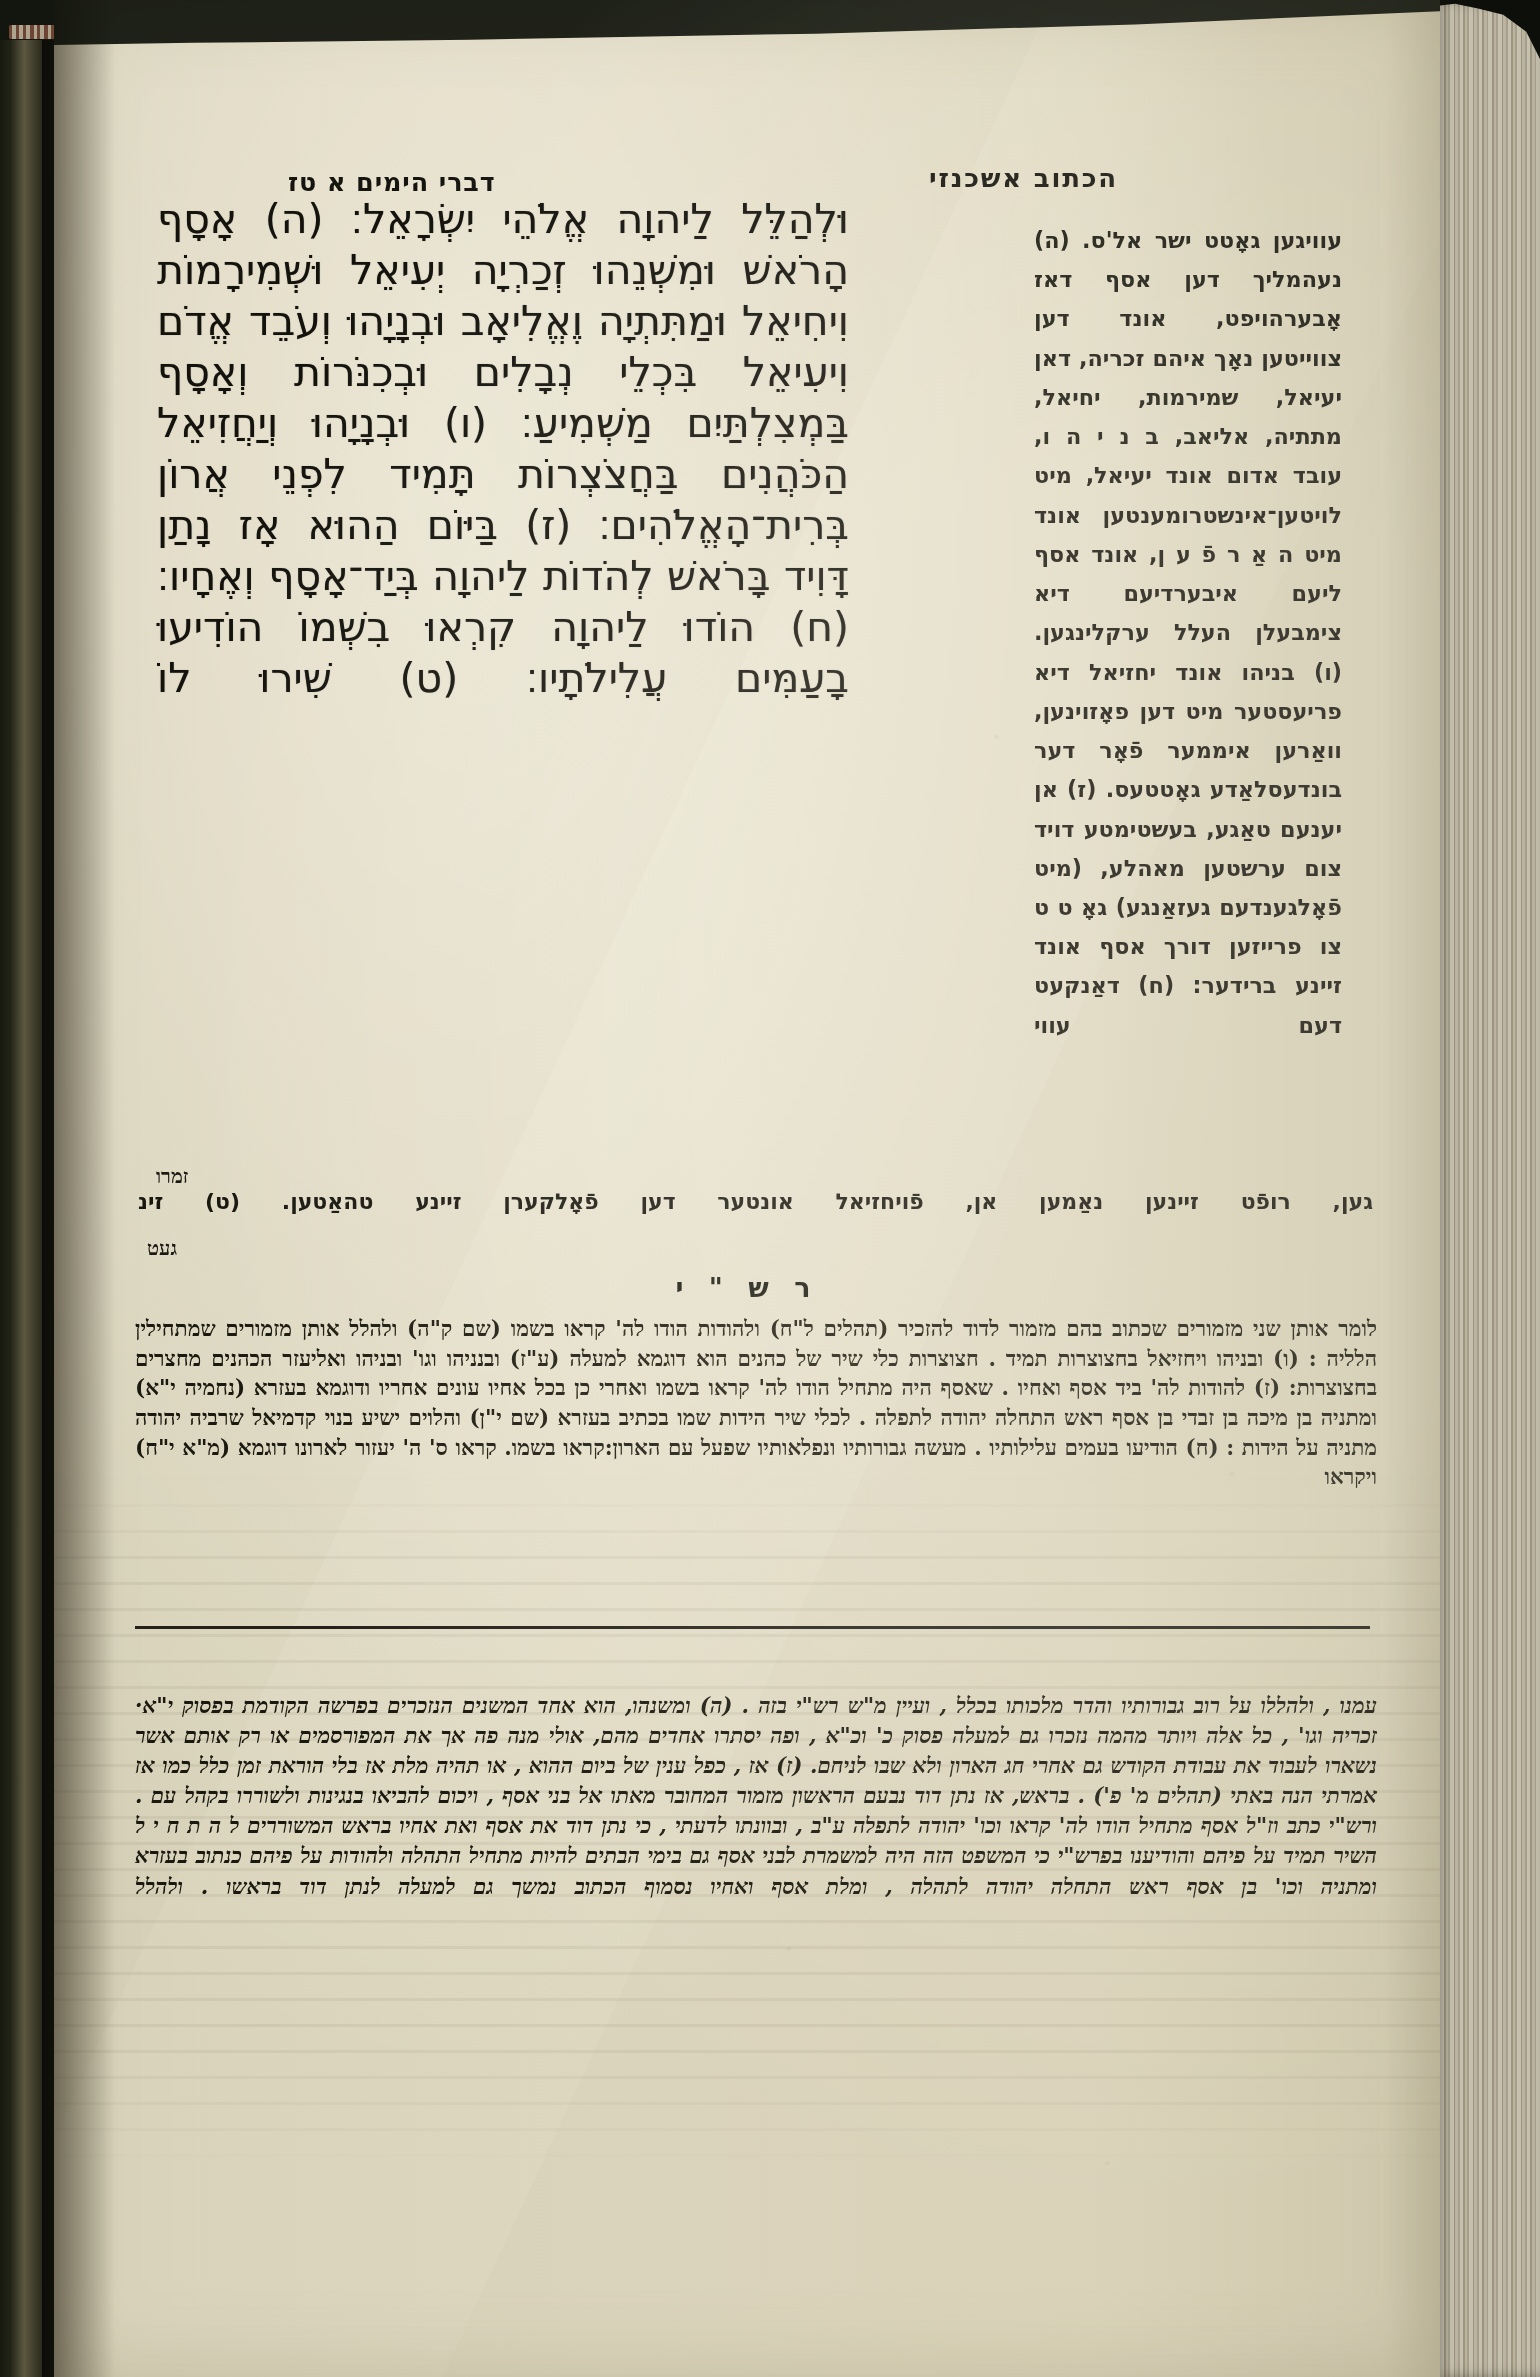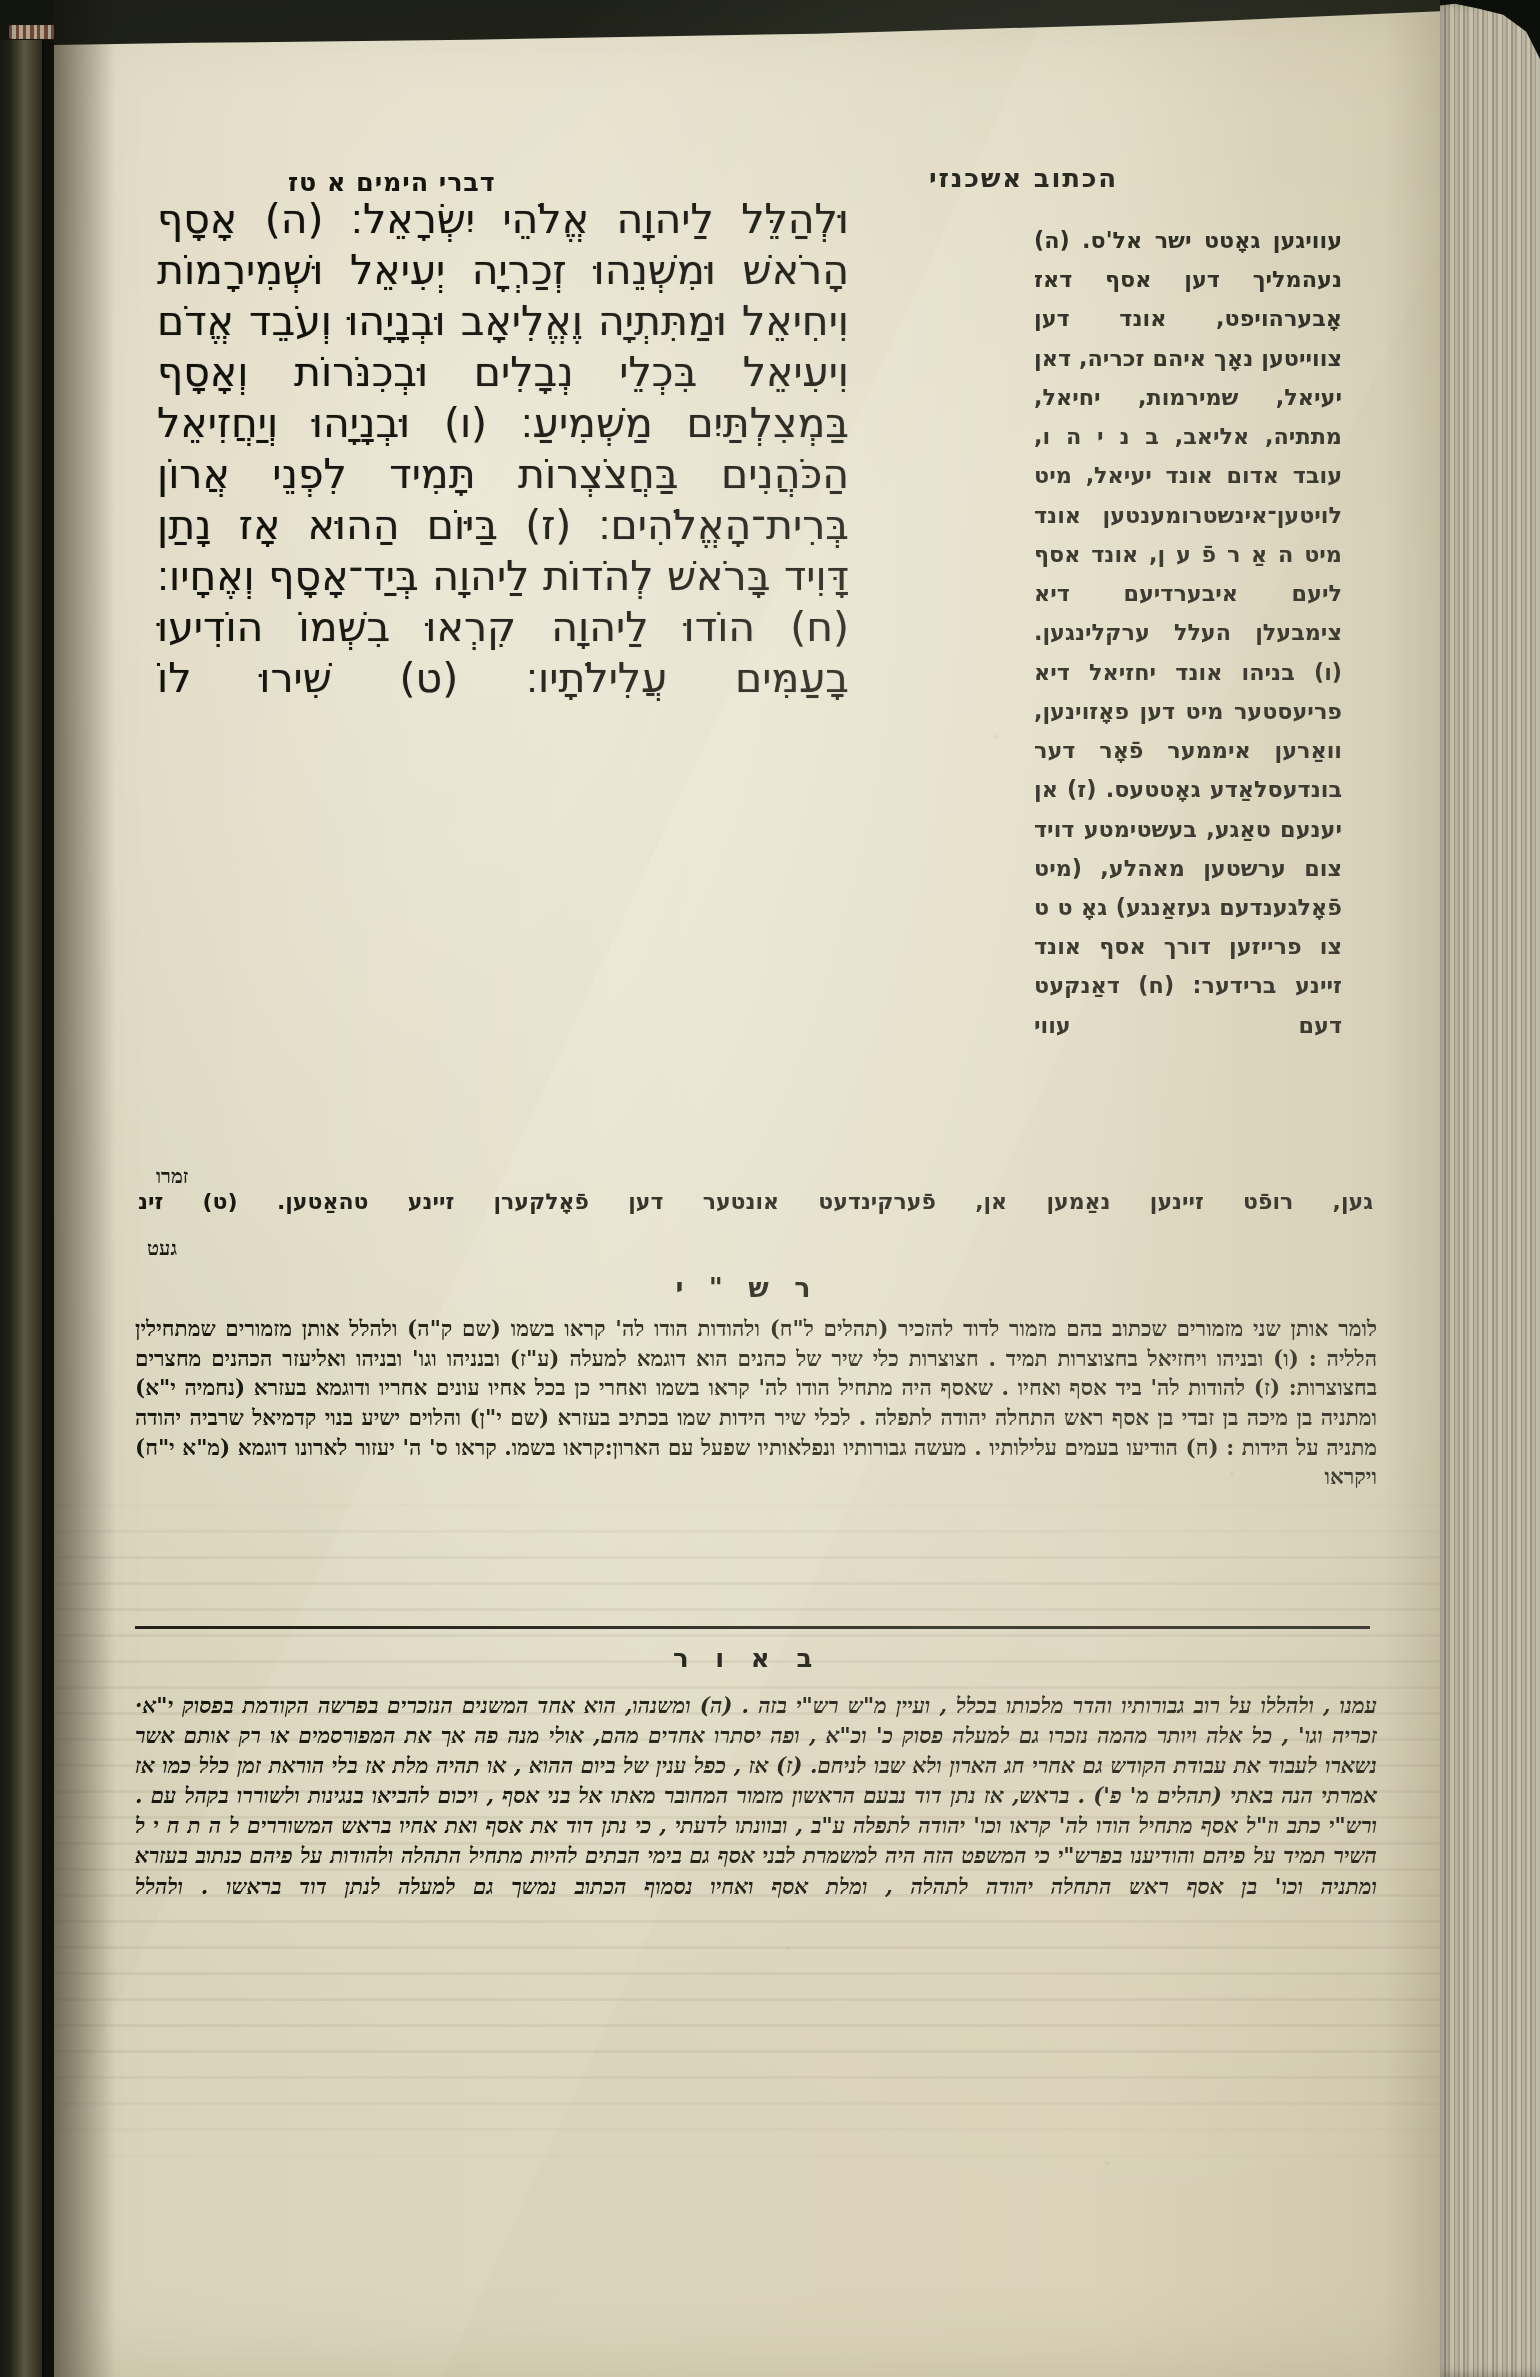--- a/index.html
+++ b/index.html
@@ -191,31 +191,30 @@
 
       <div class="heads">
         <div class="head-right">הכתוב אשכנזי</div>
         <div class="head-left">דברי הימים א טז</div>
       </div>
 
       <div class="scripture">וּלְהַלֵּל לַיהוָה אֱלֹהֵי יִשְׂרָאֵל׃ (ה) אָסָף הָרֹאשׁ וּמִשְׁנֵהוּ זְכַרְיָה יְעִיאֵל וּשְׁמִירָמוֹת וִיחִיאֵל וּמַתִּתְיָה וֶאֱלִיאָב וּבְנָיָהוּ וְעֹבֵד אֱדֹם וִיעִיאֵל בִּכְלֵי נְבָלִים וּבְכִנֹּרוֹת וְאָסָף בַּמְצִלְתַּיִם מַשְׁמִיעַ׃ (ו) וּבְנָיָהוּ וְיַחֲזִיאֵל הַכֹּהֲנִים בַּחֲצֹצְרוֹת תָּמִיד לִפְנֵי אֲרוֹן בְּרִית־הָאֱלֹהִים׃ (ז) בַּיּוֹם הַהוּא אָז נָתַן דָּוִיד בָּרֹאשׁ לְהֹדוֹת לַיהוָה בְּיַד־אָסָף וְאֶחָיו׃ (ח) הוֹדוּ לַיהוָה קִרְאוּ בִשְׁמוֹ הוֹדִיעוּ בָעַמִּים עֲלִילֹתָיו׃ (ט) שִׁירוּ לוֹ</div>
 
       <div class="targum">עוו‌יגען גאָטט ישר אל'ס. (ה) נעהמליך דען אסף דאז אָבערהויפט, אונד דען צוויי‌טען נאָך איהם זכריה, דאן יעיאל, שמירמות, יחיאל, מתתיה, אליאב, ב נ י ה ו, עובד אדום אונד יעיאל, מיט לויטען־אינשטרומענטען אונד מיט ה אַ ר פֿ ע ן, אונד אסף ליעם איבערדיעם דיא צימבעלן העלל ערקלינגען. (ו) בניהו אונד יחזיאל דיא פריעסטער מיט דען פאָזוי‌נען, וואַרען איממער פֿאָר דער בונדעסלאַדע גאָטטעס. (ז) אן יענעם טאַגע, בע‌שטימטע דויד צום ערשטען מאהלע, (מיט פֿאָלגענדעם גע‌זאַנגע) גאָ ט ט צו פרייזען דורך אסף אונד זיינע ברי‌דער: (ח) דאַנקעט דעם עווי‌</div>
 
-      <div class="targum-wide">גען, רופֿט זיינען נאַמען אן, פֿערקינדעט אונטער דען פֿאָלקערן זיינע טהאַטען. (ט) זינ‌</div>
+      <div class="targum-wide">גען, רופֿט זיינען נאַמען אן, פֿויחזיאל אונטער דען פֿאָלקערן זיינע טהאַטען. (ט) זינ‌</div>
 
       <div class="catch catch-a">זמרו</div>
       <div class="catch catch-b">געט</div>
 
       <div class="rashi-title">ר ש " י</div>
       <div class="rashi">לומר אותן שני מזמורים שכתוב בהם מזמור לדוד להזכיר (תהלים ל"ח) ולהודות הודו לה' קראו בשמו (שם ק"ה) ולהלל אותן מזמורים שמתחילין הלליה : (ו) ובניהו ויחזיאל בחצוצרות תמיד . חצוצרות כלי שיר של כהנים הוא דוגמא למעלה (ע"ז) ובנניהו וגו' ובניהו ואליעזר הכהנים מחצרים בחצוצרות: (ז) להודות לה' ביד אסף ואחיו . שאסף היה מתחיל הודו לה' קראו בשמו ואחרי כן בכל אחיו עונים אחריו ודוגמא בעזרא (נחמיה י"א) ומתניה בן מיכה בן זבדי בן אסף ראש התחלה יהודה לתפלה . לכלי שיר הידות שמו בכתיב בעזרא (שם י"ן) והלוים ישיע בנוי קדמיאל שרביה יהודה מתניה על הידות : (ח) הודיעו בעמים עלילותיו . מעשה גבורותיו ונפלאותיו שפעל עם הארון:קראו בשמו. קראו ס' ה' יעזור לארונו דוגמא (מ"א י"ח) ויקראו</div>
 
       <div class="rule"></div>
 
-      <div class="beur-title">ב א ו ר</div>
       <div class="beur">עמנו , ולהללו על רוב גבורותיו והדר מלכותו בכלל , ועיין מ"ש רש"י בזה . (ה) ומשנהו, הוא אחד המשנים הנזכרים בפרשה הקודמת בפסוק י"א· זכריה וגו' , כל אלה ויותר מהמה נזכרו גם למעלה פסוק כ' וכ"א , ופה יסתרו אחדים מהם, אולי מנה פה אך את המפורסמים או רק אותם אשר נשארו לעבוד את עבודת הקודש גם אחרי חג הארון ולא שבו לניחם. (ז) אז , כפל ענין של ביום ההוא , או תהיה מלת אז בלי הוראת זמן כלל כמו אז אמרתי הנה באתי (תהלים מ' פ') . בראש, אז נתן דוד נבעם הראשון מזמור המחובר מאתו אל בני אסף , ויכום להביאו בנגינות ולשוררו בקהל עם . ורש"י כתב וז"ל אסף מתחיל הודו לה' קראו וכו' יהודה לתפלה ע"ב , ובוונתו לדעתי , כי נתן דוד את אסף ואת אחיו בראש המשוררים ל ה ת ח י ל השיר תמיד על פיהם והודיענו בפרש"י כי המשפט הזה היה למשמרת לבני אסף גם בימי הבתים להיות מתחיל התהלה ולהודות על פיהם כנתוב בעזרא ומתניה וכו' בן אסף ראש התחלה יהודה לתהלה , ומלת אסף ואחיו נסמוף הכתוב נמשך גם למעלה לנתן דוד בראשו . ולהלל</div>
 
     </div>
 
     <div class="ink-fade"></div>
   </div>
 </div>
 
 
 </body></html>

